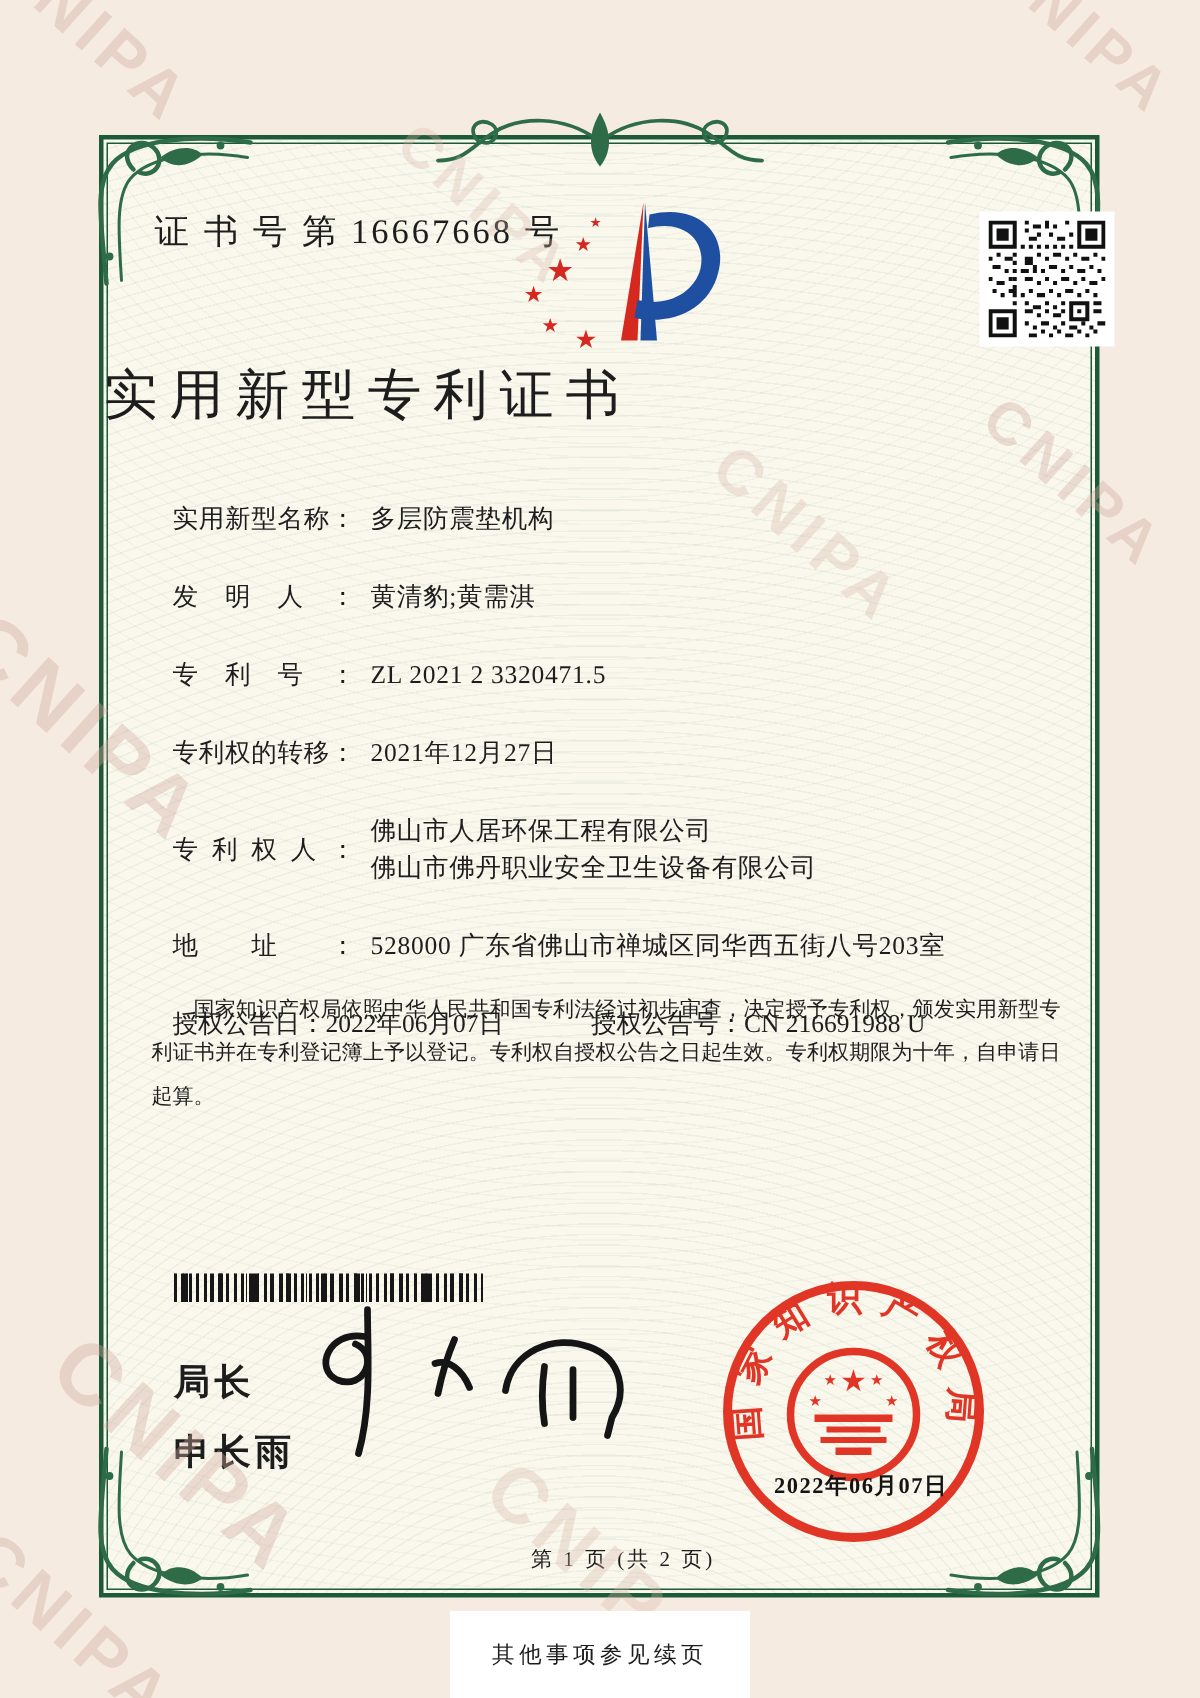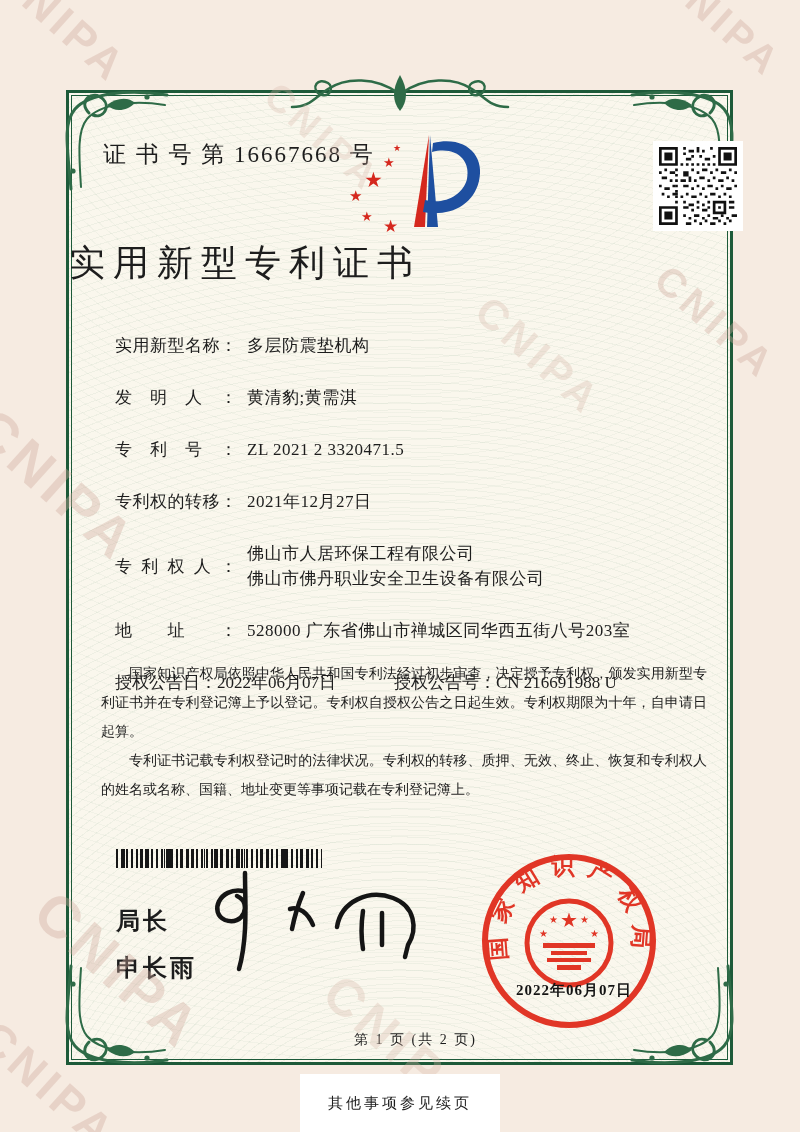--- a/index.html
+++ b/index.html
@@ -169,21 +169,20 @@
     <div class="grant-row">
       <span>授权公告日：</span>
       <span>2022年06月07日</span>
       <span class="grant-b">授权公告号：</span>
       <span>CN 216691988 U</span>
     </div>
   </div>
 
   <div class="paras">
     <p>国家知识产权局依照中华人民共和国专利法经过初步审查，决定授予专利权，颁发实用新型专利证书并在专利登记簿上予以登记。专利权自授权公告之日起生效。专利权期限为十年，自申请日起算。</p>
-    <p>专利证书记载专利权登记时的法律状况。专利权的转移、质押、无效、终止、恢复和专利权人的姓名或名称、国籍、地址变更等事项记载在专利登记簿上。</p>
   </div>
 
   <div class="barcode"></div>
 
   <div class="director">
     <div>局长</div>
     <div class="dname">申长雨</div>
   </div>
 
   <svg class="sig" width="250" height="115" viewBox="0 0 250 115" fill="none" stroke="#151515" stroke-width="4.5" stroke-linecap="round" stroke-linejoin="round">

